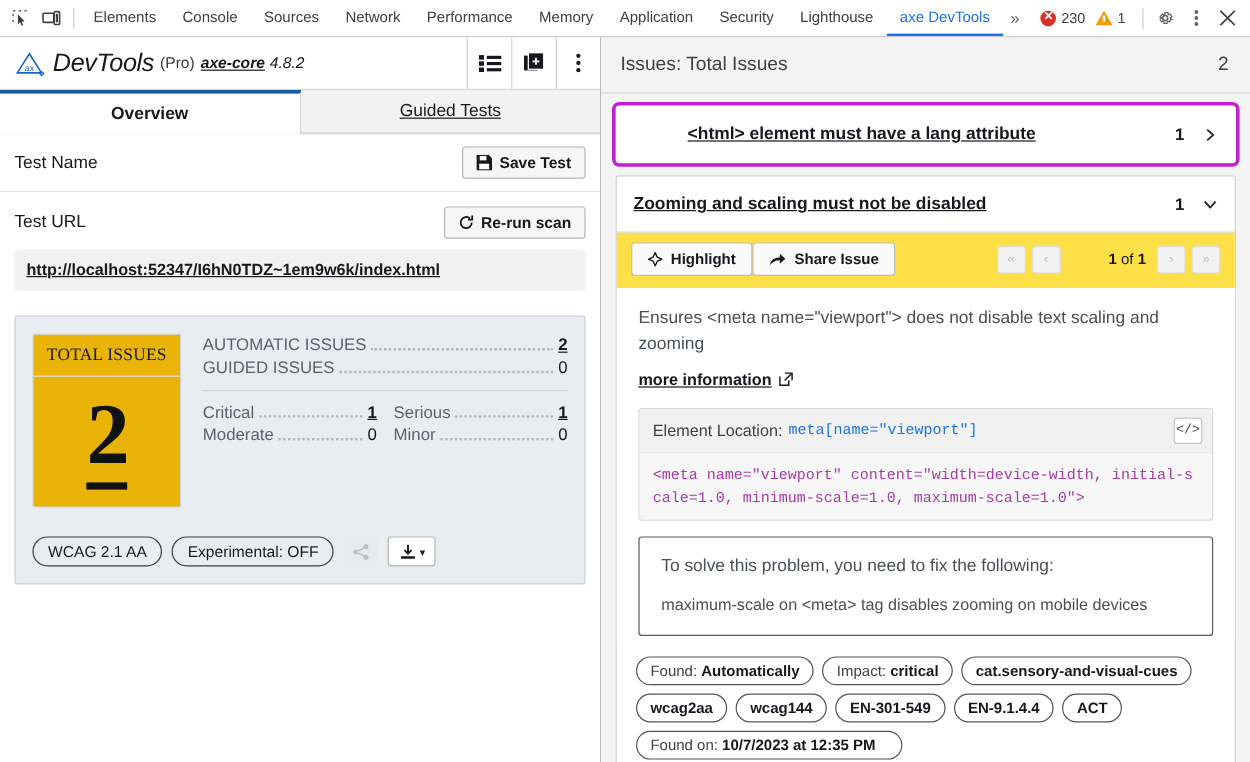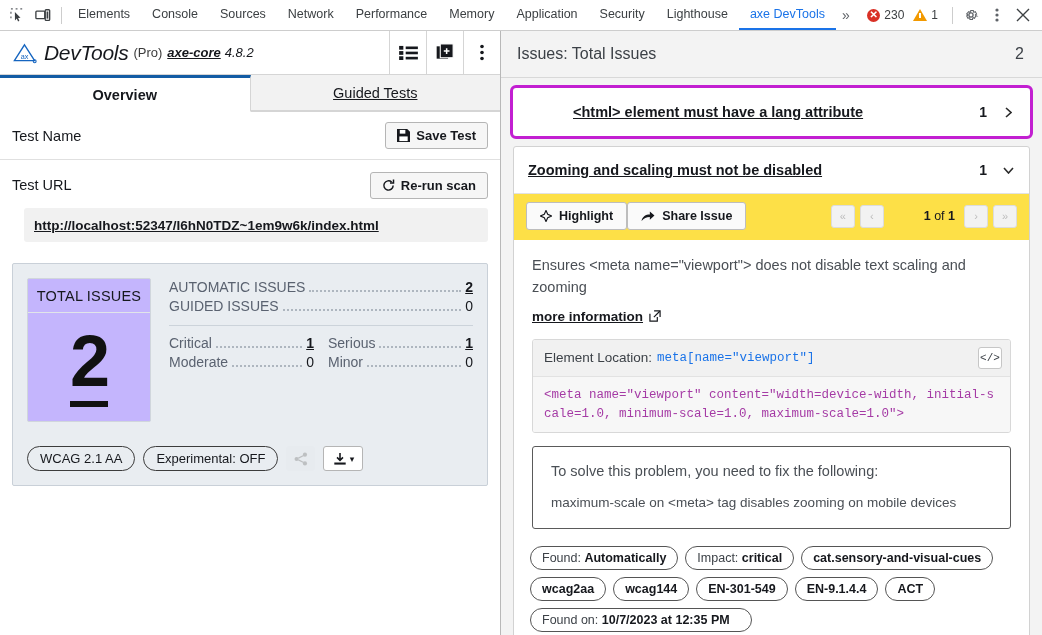--- a/index.html
+++ b/index.html
@@ -98,32 +98,32 @@
   
   .row-block { padding: 10px 12px 10px 12px; border-bottom:1px solid #e0e0e0; display:flex; align-items:center; min-height:44px;}
   .row-label { font-size:14.5px; color:#16181d; }
   .row-btn {
     margin-left:auto;
     display:inline-flex; align-items:center; gap:6px;
     font-size:13px; font-weight:700; color:#16181d;
     background:#f6f6f6; border:1px solid #b5b5b5; border-radius:3px;
     padding:5px 11px; cursor:pointer;
   }
-  .url-wrap { padding: 4px 12px 13px 24px; }
+  .url-wrap { padding: 4px 12px 13px 12px; }
   .url-box {
     background:#f1f1f1; border-radius:3px; padding:8px 10px;
   }
   .url-link { font-size:13.5px; color:#16181d; font-weight:700; text-decoration:underline; cursor:pointer; word-break:break-all;}
 
   
   .summary-outer { margin: 8px 12px 0 12px; border:1px solid #c9d0d8; background:#e9edf1; border-radius:2px; }
   .summary-inner { display:flex; padding:14px 14px 12px 14px; }
   .total-box {
-    width:124px; min-width:124px; background:#c4b5fd; border:1px solid #d0d6dc;
-    display:flex; flex-direction:column; align-items:center; border-radius:2px;
+    width:124px; min-width:124px; background:#eab308; border:1px solid #d0d6dc;
+    display:flex; flex-direction:column; align-items:center; border-radius:2px;font-family:Liberation Serif, serif;
   }
   .total-label { font-size:14.5px; color:#16181d; padding:9px 0 8px; letter-spacing:.2px;}
   .total-divider { width:100%; height:1px; background:#e1e5e9;}
   .total-num {
     font-size:72px; line-height:1; font-weight:700; color:#111;
     padding:6px 0 4px; border-bottom:6px solid #111; margin: 6px 0 14px;
     letter-spacing:-2px;
   }
   .stats { flex:1; padding-left:18px; display:flex; flex-direction:column; }
   .stat-line { display:flex; align-items:baseline; font-size:14px; color:#5a6270; padding:1px 0; }

